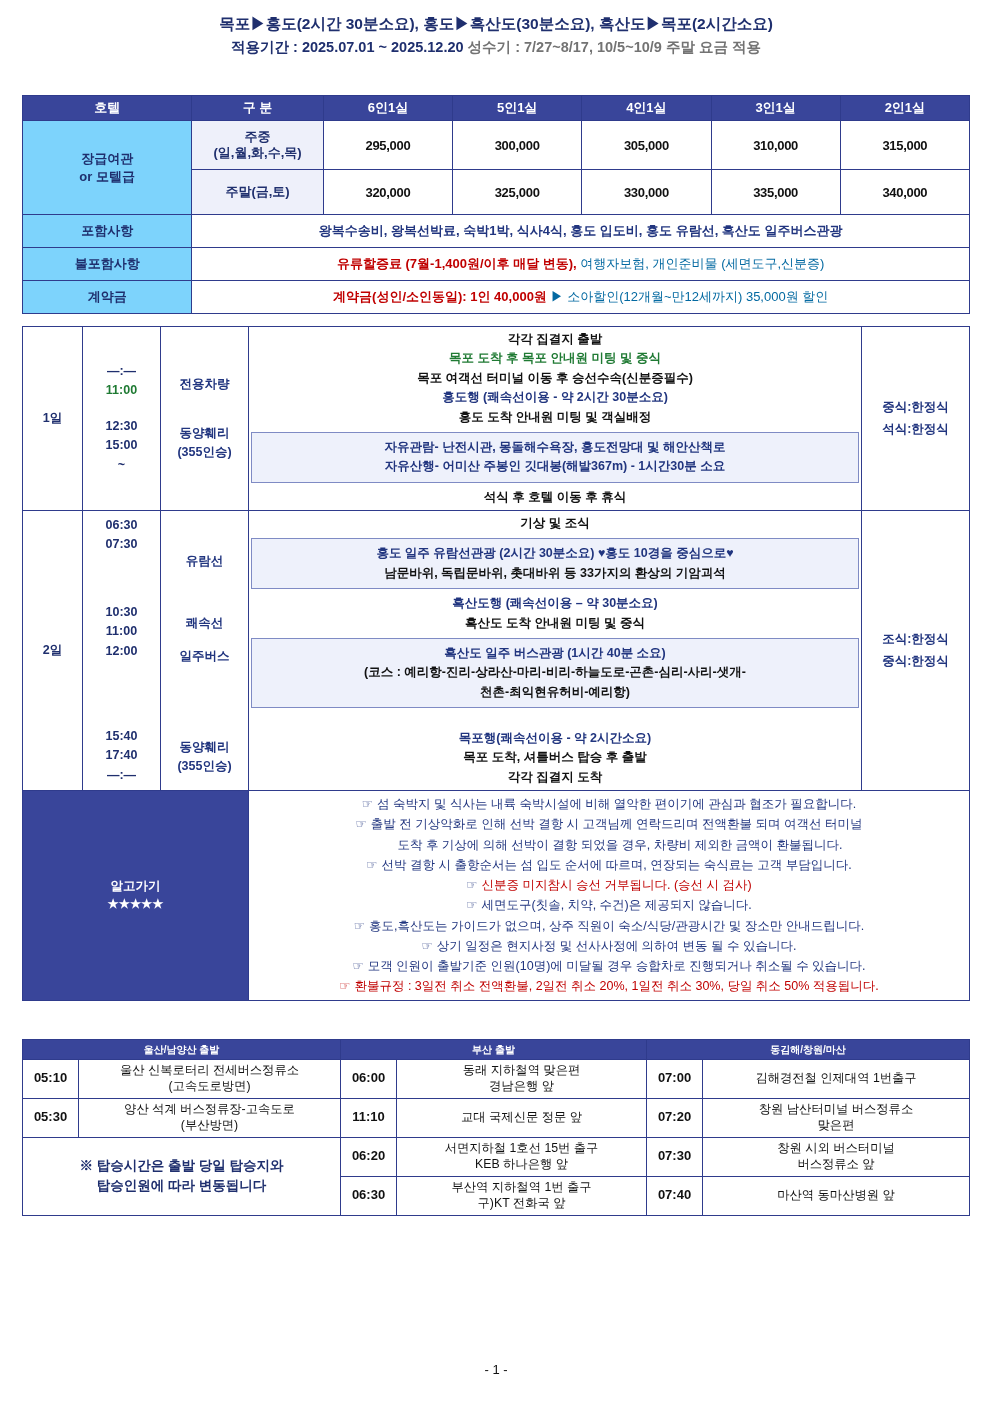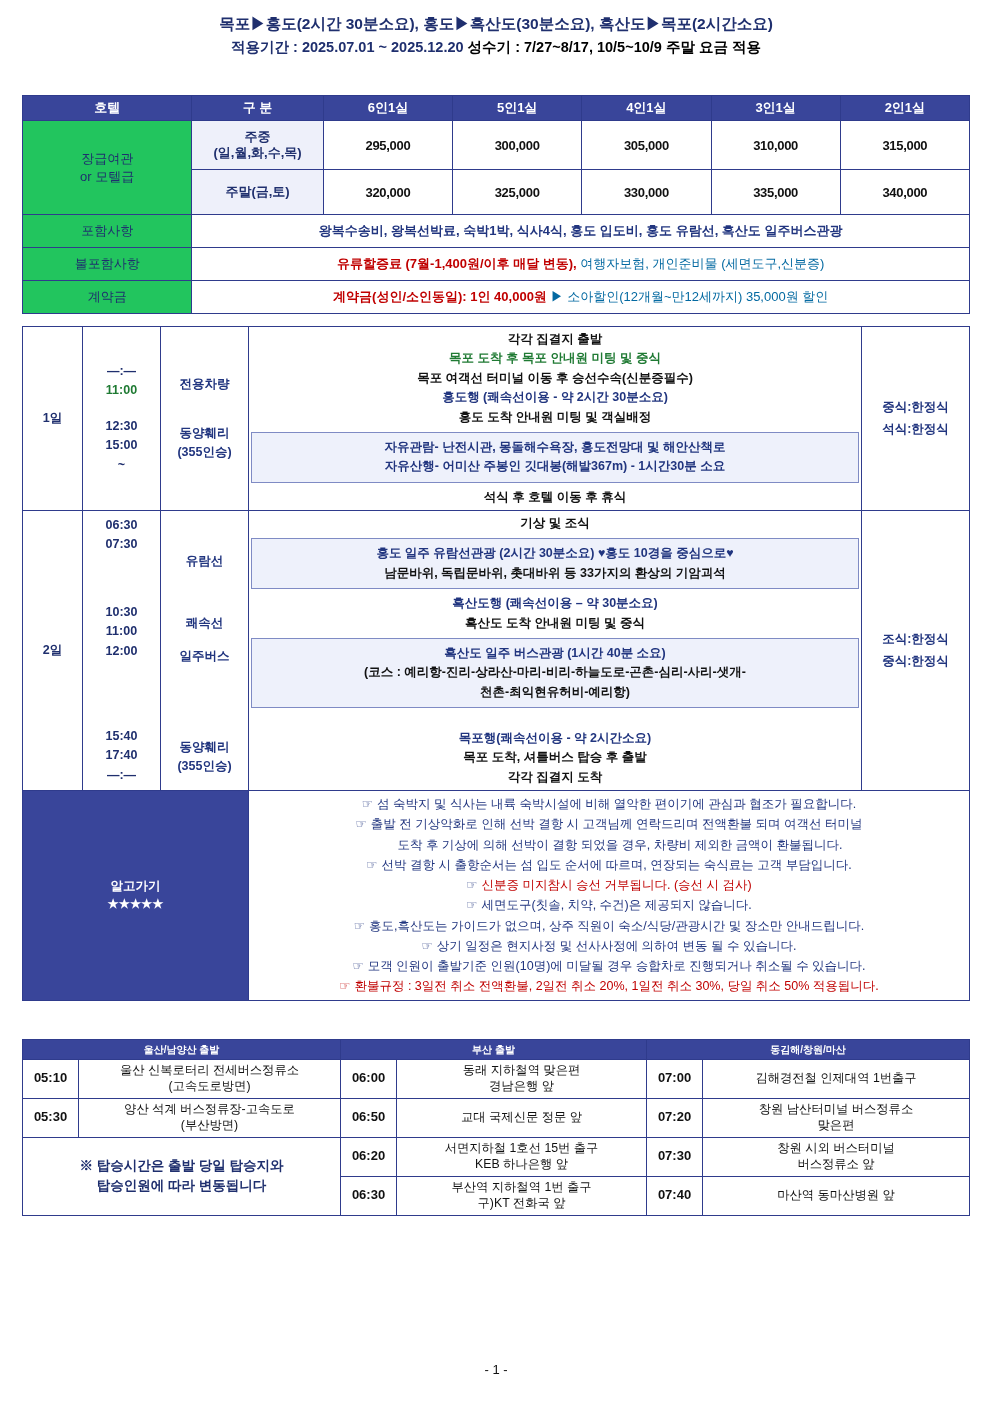--- a/index.html
+++ b/index.html
@@ -41,21 +41,21 @@
     margin: 4px 0 2px 0;
   }
   .title-sub2 {
     text-align: center;
     font-size: 14.5px;
     font-weight: bold;
     color: #1f2f6e;
     margin: 3px 0 6px 0;
   }
   .title-sub2 .red {
-    color: #000000;
+    color: #737373;
   }
 
   table {
     border-collapse: collapse;
     width: 100%;
     table-layout: fixed;
     margin-top: 38px;
   }
   .tbl td, .tbl th {
     border: 1px solid #2f3b8c;
@@ -64,23 +64,23 @@
     vertical-align: middle;
     padding: 3px 2px;
   }
   .hdr {
     background: #39459a;
     color: #ffffff;
     font-weight: bold;
     font-size: 13.5px;
   }
   .lbl {
-    background: #22c55e;
-    color: #1f2f6e;
-    font-weight: normal;
+    background: #7dd3fc;
+    color: #1f2f6e;
+    font-weight: bold;
     font-size: 13.5px;
   }
   .price {
     font-size: 17px;
     font-weight: bold;
     color: #111;
     letter-spacing: -0.3px;
   }
   .rowlbl {
     background: #eef0fa;
@@ -414,21 +414,21 @@
       <td class="tm">06:00</td>
       <td style="white-space:pre-line">동래 지하철역 맞은편
 경남은행 앞</td>
       <td class="tm">07:00</td>
       <td style="white-space:pre-line">김해경전철 인제대역 1번출구</td>
     </tr>
     <tr>
       <td class="tm">05:30</td>
       <td style="white-space:pre-line">양산 석계 버스정류장-고속도로
 (부산방면)</td>
-      <td class="tm">06:50</td>
+      <td class="tm">11:10</td>
       <td>교대 국제신문 정문 앞</td>
       <td class="tm">07:20</td>
       <td style="white-space:pre-line">창원 남산터미널 버스정류소
 맞은편</td>
     </tr>
     <tr>
       <td class="note" colspan="2" rowspan="2" style="white-space:pre-line">※ 탑승시간은 출발 당일 탑승지와
 탑승인원에 따라 변동됩니다</td>
       <td class="tm">06:20</td>
       <td style="white-space:pre-line">서면지하철 1호선 15번 출구

